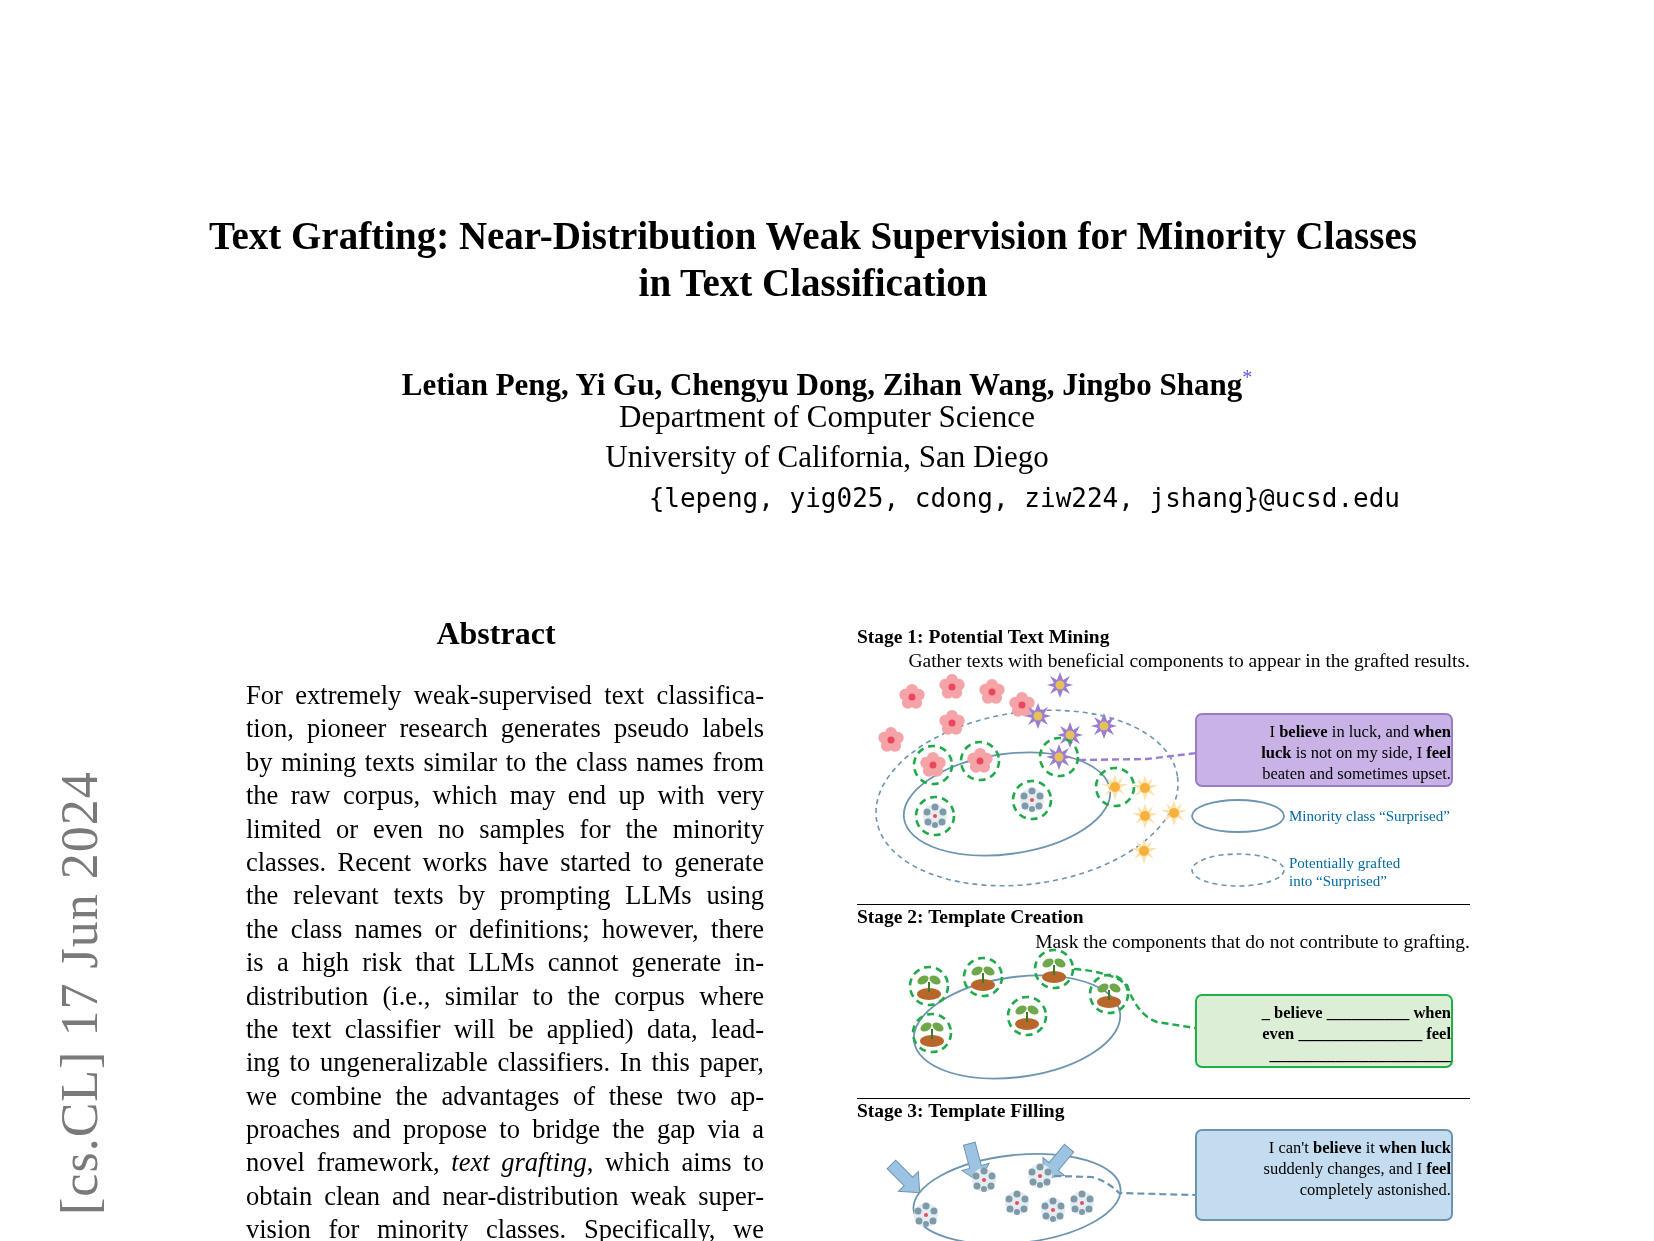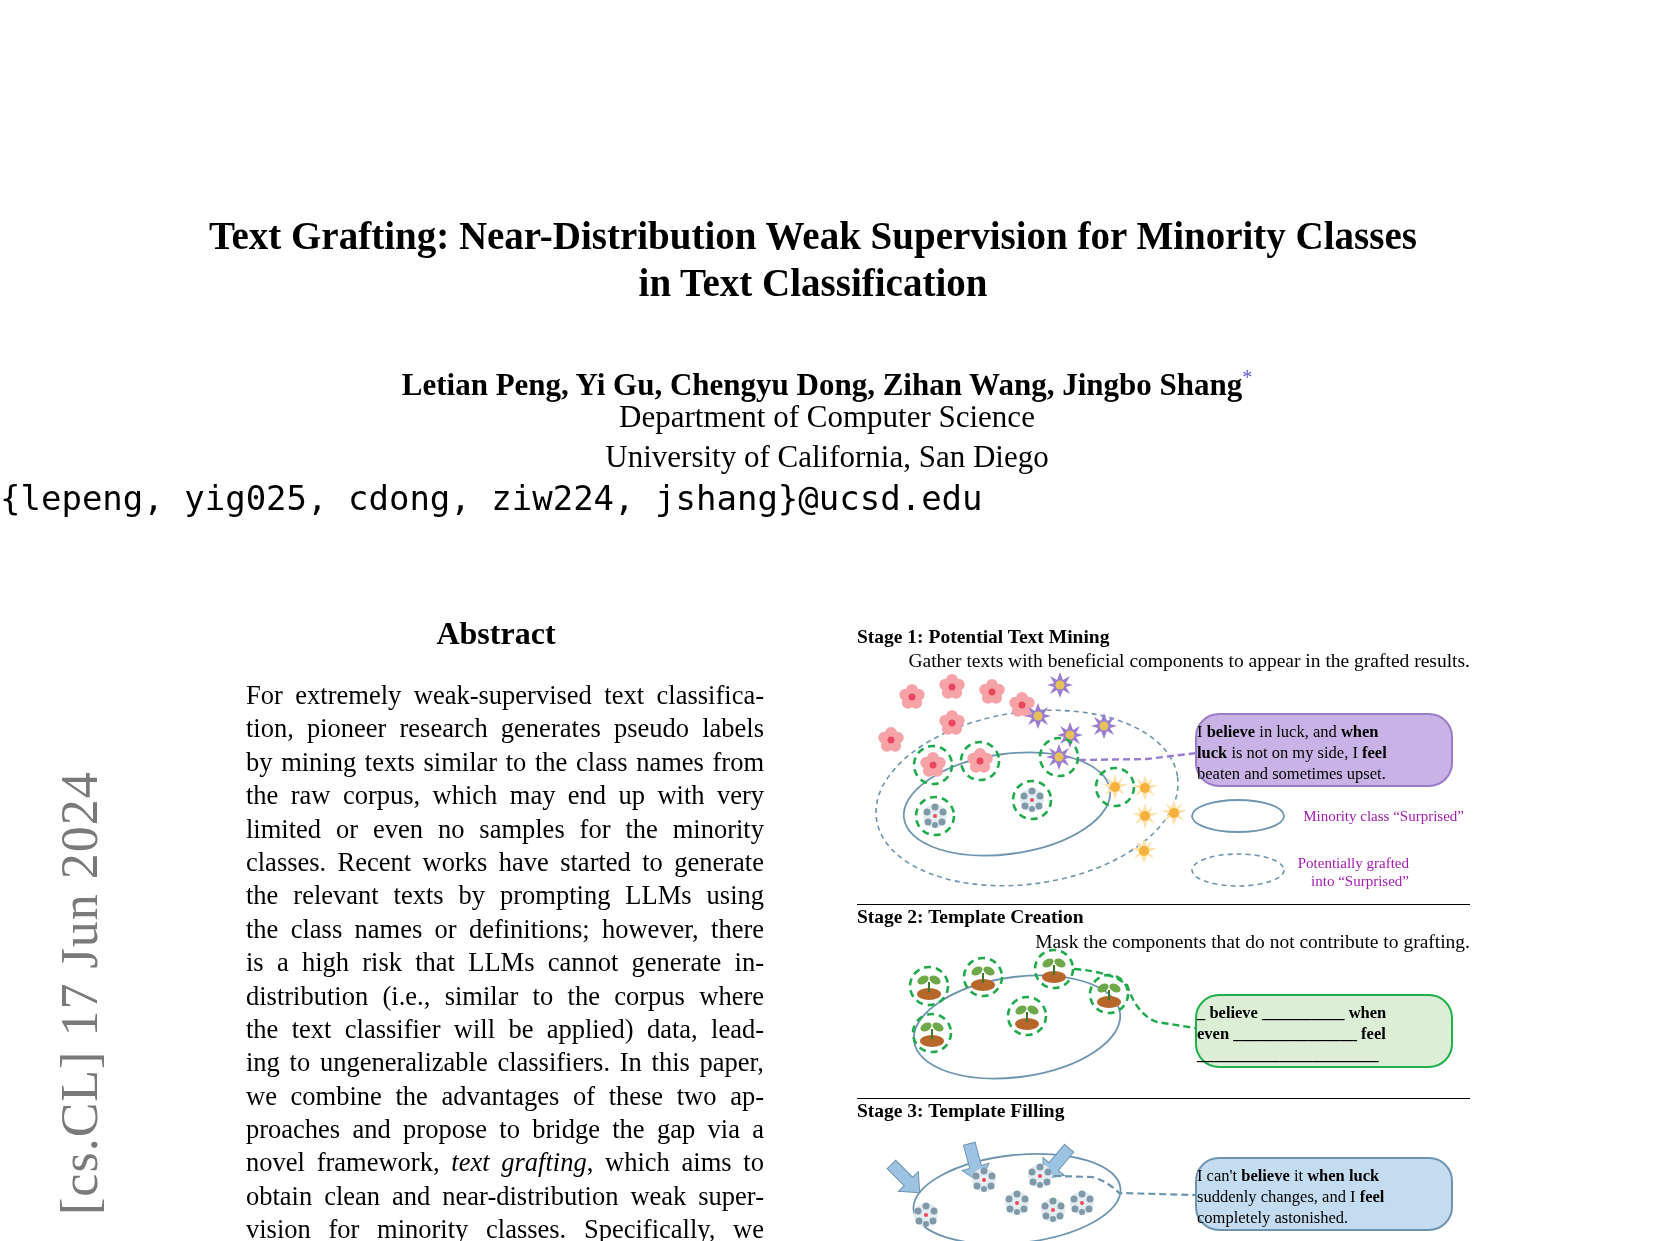--- a/index.html
+++ b/index.html
@@ -5,44 +5,44 @@
   html, body { margin: 0; padding: 0; background: #ffffff; }
   body { width: 1654px; height: 1241px; position: relative; overflow: hidden;
          font-family: "Liberation Serif", "DejaVu Serif", serif; color: #000; }
 
   .title { position: absolute; left: 0; width: 1626px; top: 212px; text-align: center;
            font-weight: bold; font-size: 39px; line-height: 47px; }
   .authors { position: absolute; left: 0; width: 1654px; top: 358px; text-align: center;
              font-weight: bold; font-size: 31px; line-height: 38px; }
   .authors .star { color: #5b5bd6; font-weight: normal; font-size: 20px; vertical-align: super; }
   .affil { position: absolute; left: 0; width: 1654px; text-align: center; font-size: 31px; line-height: 38px; }
-  .email { position: absolute; left: 0; width: 1400px; top: 480px; text-align: left;
-           font-family: "DejaVu Sans Mono", "Liberation Mono", monospace; font-size: 34px; line-height: 36px; }
+  .email { position: absolute; left: 0; width: 1400px; top: 480px; text-align: right;
+           font-family: "DejaVu Sans Mono", "Liberation Mono", monospace; font-size: 26px; line-height: 36px; }
 
   .arxiv { position: absolute; left: 50px; top: 1215px; transform-origin: 0 0; transform: rotate(-90deg);
            font-size: 52px; color: #7a7a7a; white-space: nowrap; letter-spacing: 1px; }
 
   .abstract-h { position: absolute; left: 238px; width: 516px; top: 615px; text-align: center;
                 font-weight: bold; font-size: 32px; }
   .abstract { position: absolute; left: 246px; width: 518px; top: 679px;
               font-size: 26.5px; line-height: 33.4px; text-align: justify; }
   .abstract .ln { display: block; text-align: justify; text-align-last: justify; height: 33.4px; white-space: nowrap; }
 
   .fig { position: absolute; left: 857px; top: 620px; width: 613px; height: 621px; }
   .stage-h { position: absolute; left: 0; width: 613px; text-align: left; font-weight: bold; font-size: 19.5px; }
   .stage-s { position: absolute; left: 0; width: 613px; text-align: right; font-size: 19.5px; }
   .rule { position: absolute; left: 0; width: 613px; height: 0; border-top: 1.6px solid #000; }
 
-  .box { position: absolute; border-radius: 24px; font-size: 16.5px; line-height: 21px; text-align: left; box-sizing: border-box; padding-top: 6px; }
+  .box { position: absolute; border-radius: 7px; font-size: 16.5px; line-height: 21px; text-align: right; box-sizing: border-box; padding-top: 6px; }
   .box b { font-weight: bold; }
   .box.purple { background: #c9b3e6; border: 2.5px solid #9a7cc6; }
   .box.green  { background: #dcefd6; border: 2.5px solid #20b04a; }
   .box.blue   { background: #c4dcef; border: 2.5px solid #6e95b0; }
 
-  .legend-txt { position: absolute; color: #a21caf; font-size: 15px; line-height: 18px; text-align: right; }
+  .legend-txt { position: absolute; color: #0369a1; font-size: 15px; line-height: 18px; text-align: left; }
   svg.layer { position: absolute; left: 0; top: 0; overflow: visible; }
 </style>
 </head>
 <body>
 
 <div class="title">
   <div>Text Grafting: Near-Distribution Weak Supervision for Minority Classes</div>
   <div>in Text Classification</div>
 </div>
 
@@ -206,18 +206,18 @@
   <div class="box green" style="left:338px; top:374px; width:258px; height:74px; font-weight:bold;">
     <div>_ believe __________ when</div>
     <div>even _______________ feel</div>
     <div>______________________</div>
   </div>
 
   <div class="rule" style="top:478px"></div>
 
   <div class="stage-h" style="top:480px">Stage 3: Template Filling</div>
 
-  <div class="box blue" style="left:338px; top:537px; width:258px; height:74px;">
+  <div class="box blue" style="left:338px; top:509px; width:258px; height:92px;">
     <span>I can't </span><b>believe</b><span> it </span><b>when luck</b><br>
     <span>suddenly changes, and I </span><b>feel</b><br>
     <span>completely astonished.</span>
   </div>
 </div>
 
 </body></html>

